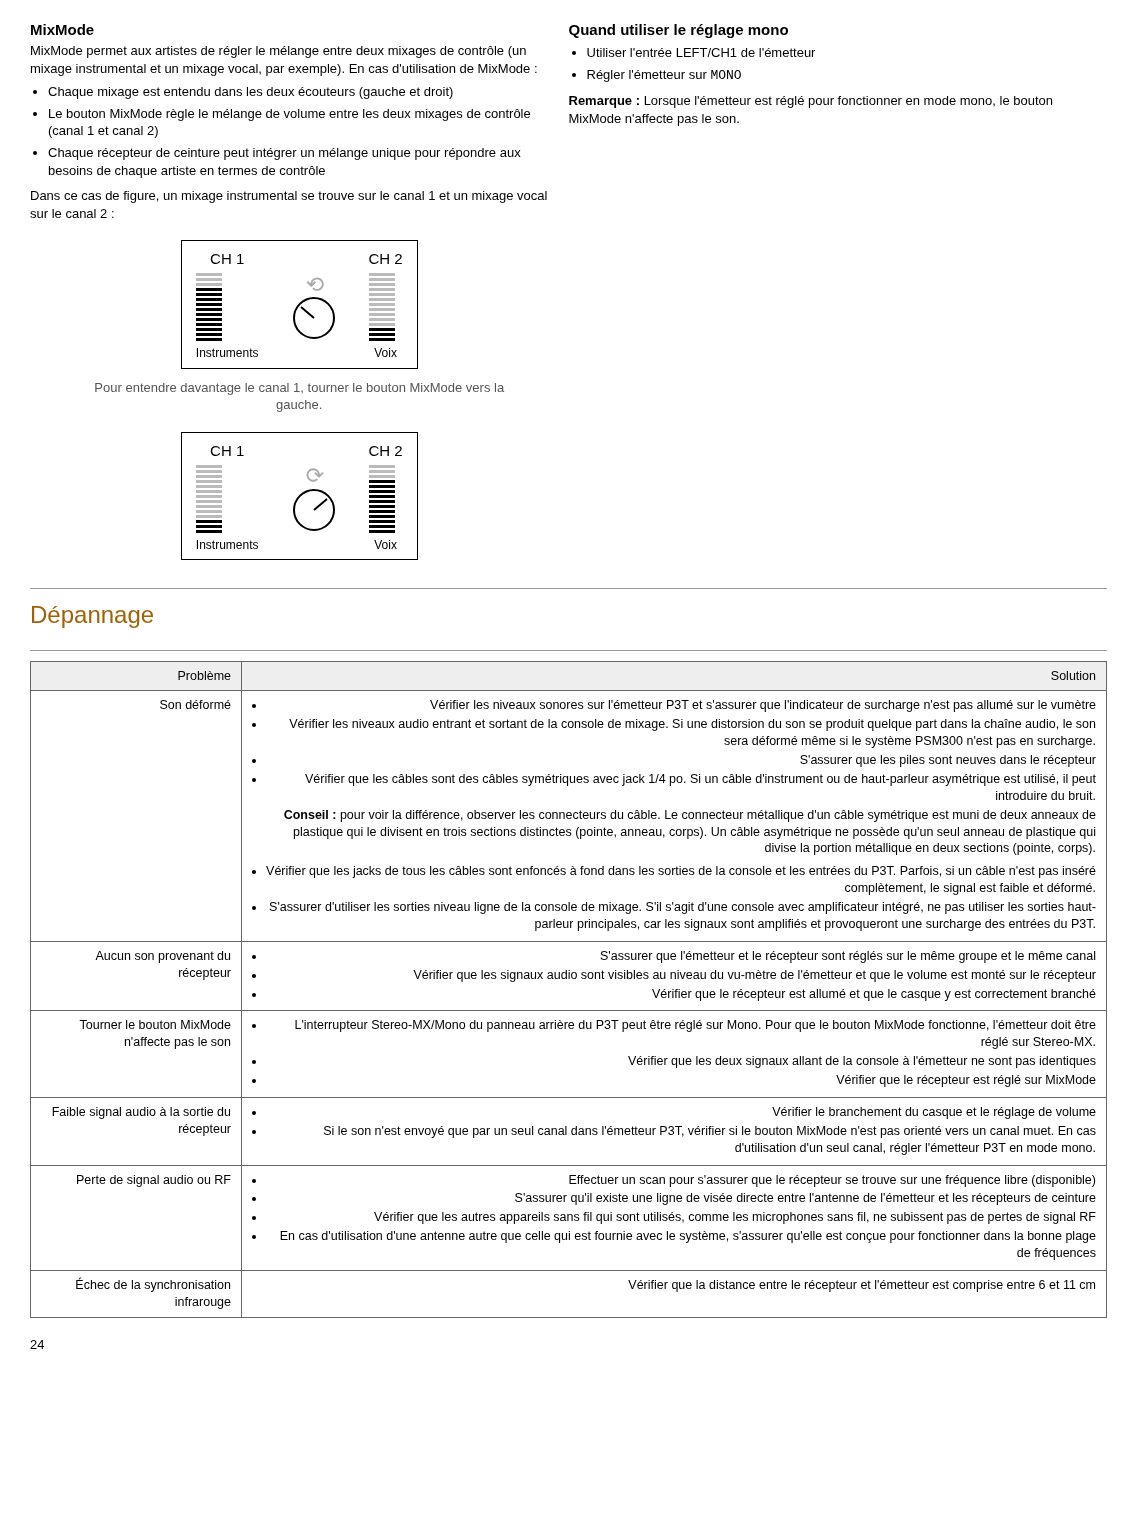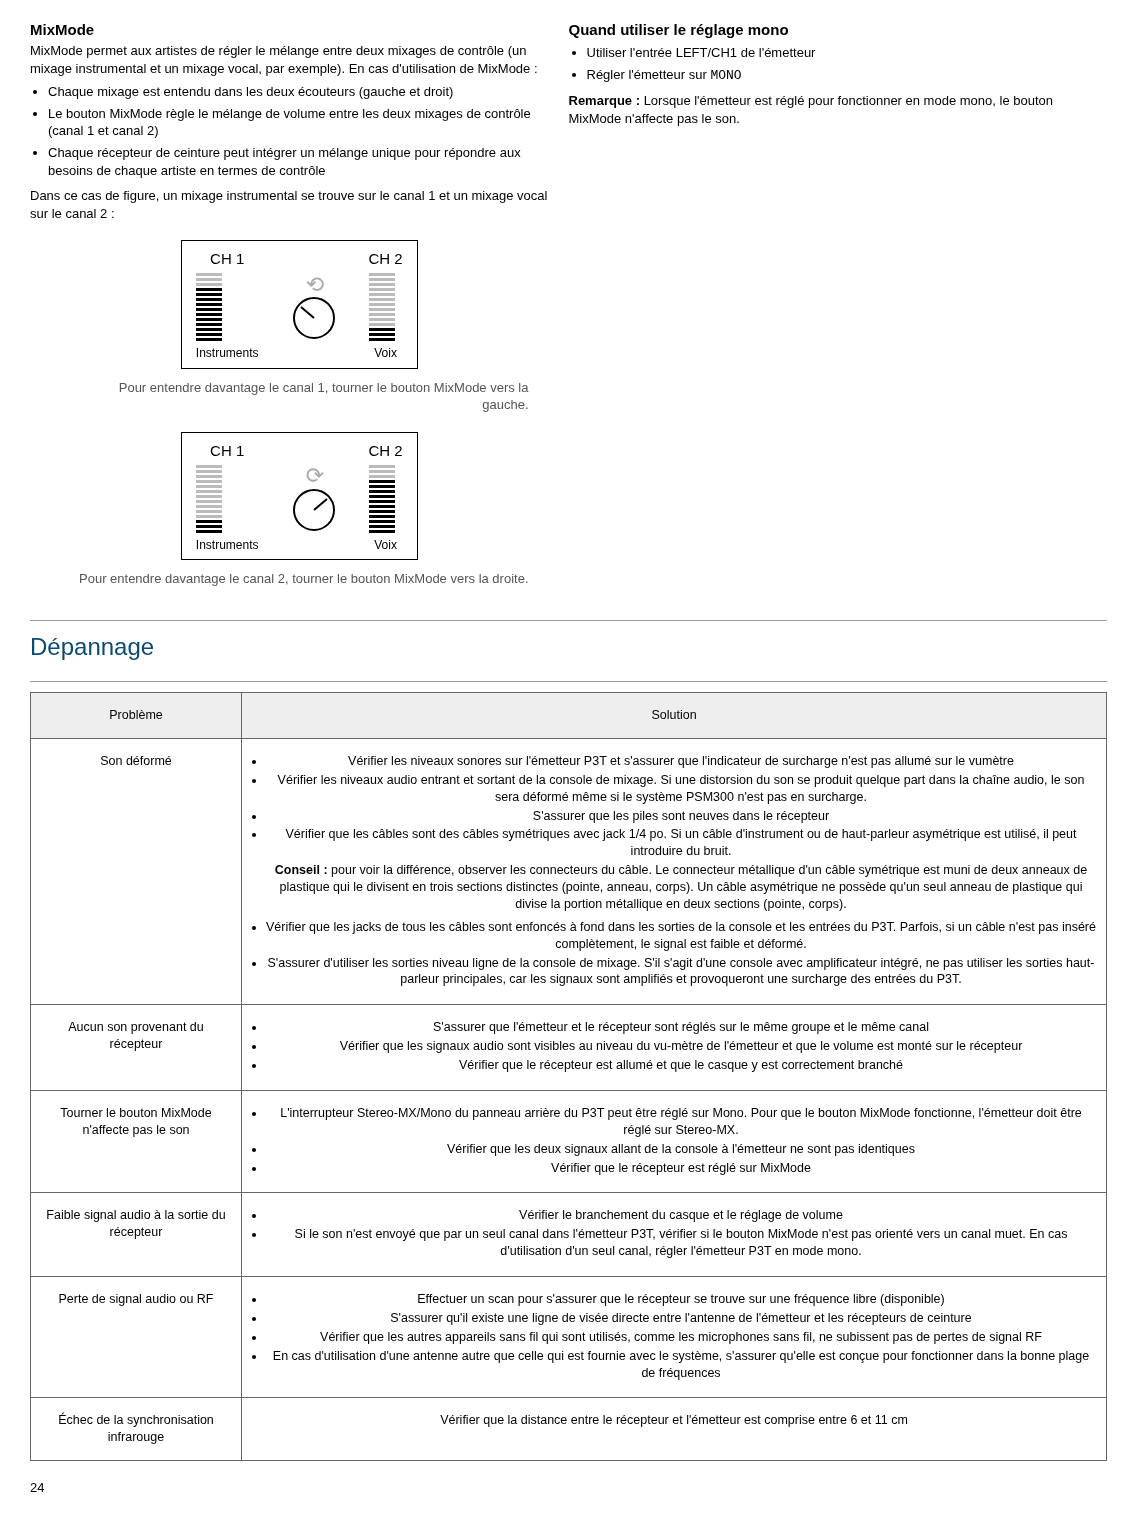--- a/index.html
+++ b/index.html
@@ -34,44 +34,44 @@
   }
   li { margin-bottom: 4px; }
   .figure {
     text-align: center;
     margin: 18px 0 10px 0;
   }
   .caption {
     color: #555;
     font-size: 13px;
     margin: 6px 40px 14px 40px;
-    text-align: right;
+    text-align: center;
   }
   .mono { font-family: "Courier New", monospace; }
   hr.sep {
     border: none;
     border-top: 1px solid #999;
     margin: 18px 0 10px 0;
   }
   h1.section {
     font-size: 24px;
     font-weight: normal;
-    color: #0c4a6e;
+    color: #a16207;
     margin: 6px 0 10px 0;
   }
   table.trouble {
     width: 100%;
     border-collapse: collapse;
     font-size: 12.5px;
   }
   table.trouble th, table.trouble td {
     border: 1px solid #666;
-    padding: 14px 10px;
+    padding: 6px 10px;
     vertical-align: top;
-    text-align: center;
+    text-align: right;
     margin-left: 12px;
   }
   table.trouble th {
     background: #eee;
     font-weight: normal;
   }
   table.trouble ul {
     margin: 0;
     padding-left: 14px;
   }
@@ -215,21 +215,20 @@
                 <div class="bar"></div>
               <div class="bar"></div>
                 <div class="bar"></div>
                 <div class="bar"></div>
             </div>
             <div class="sub-label">Voix</div>
           </div>
         </div>
       </div>
     </div>
-    <div class="caption">Pour entendre davantage le canal 2, tourner le bouton MixMode vers la droite.</div>
   </div>
 
   <div class="col">
     <h2>Quand utiliser le réglage mono</h2>
     <ul>
       <li>Utiliser l'entrée LEFT/CH1 de l'émetteur</li>
       <li><span>Régler l'émetteur sur </span><span class="mono">MONO</span></li>
     </ul>
     <p><strong>Remarque : </strong><span>Lorsque l'émetteur est réglé pour fonctionner en mode mono, le bouton MixMode n'affecte pas le son.</span></p>
   </div>

